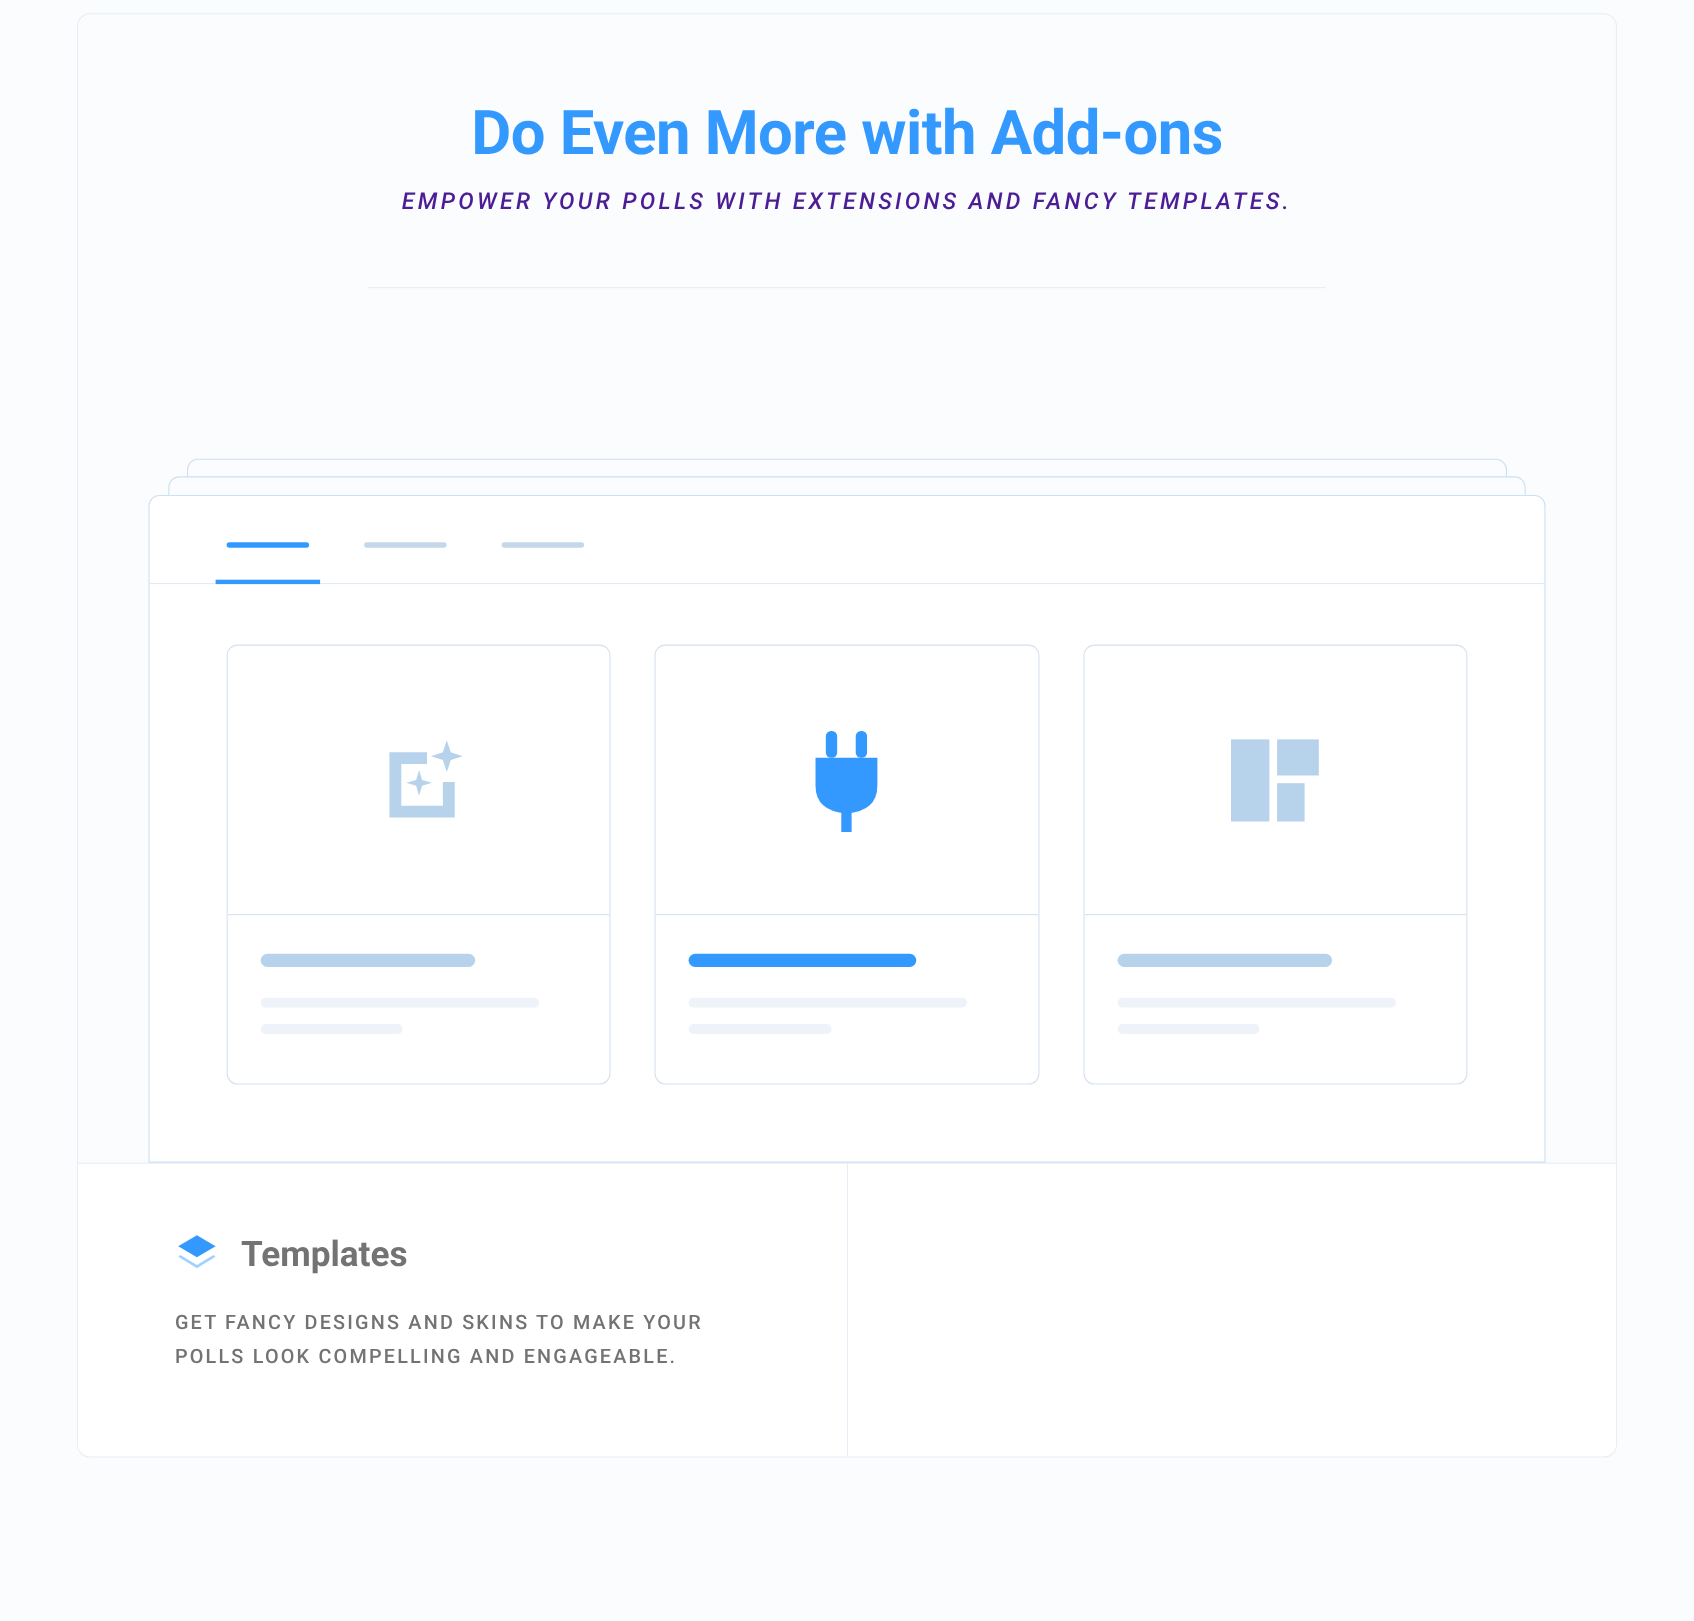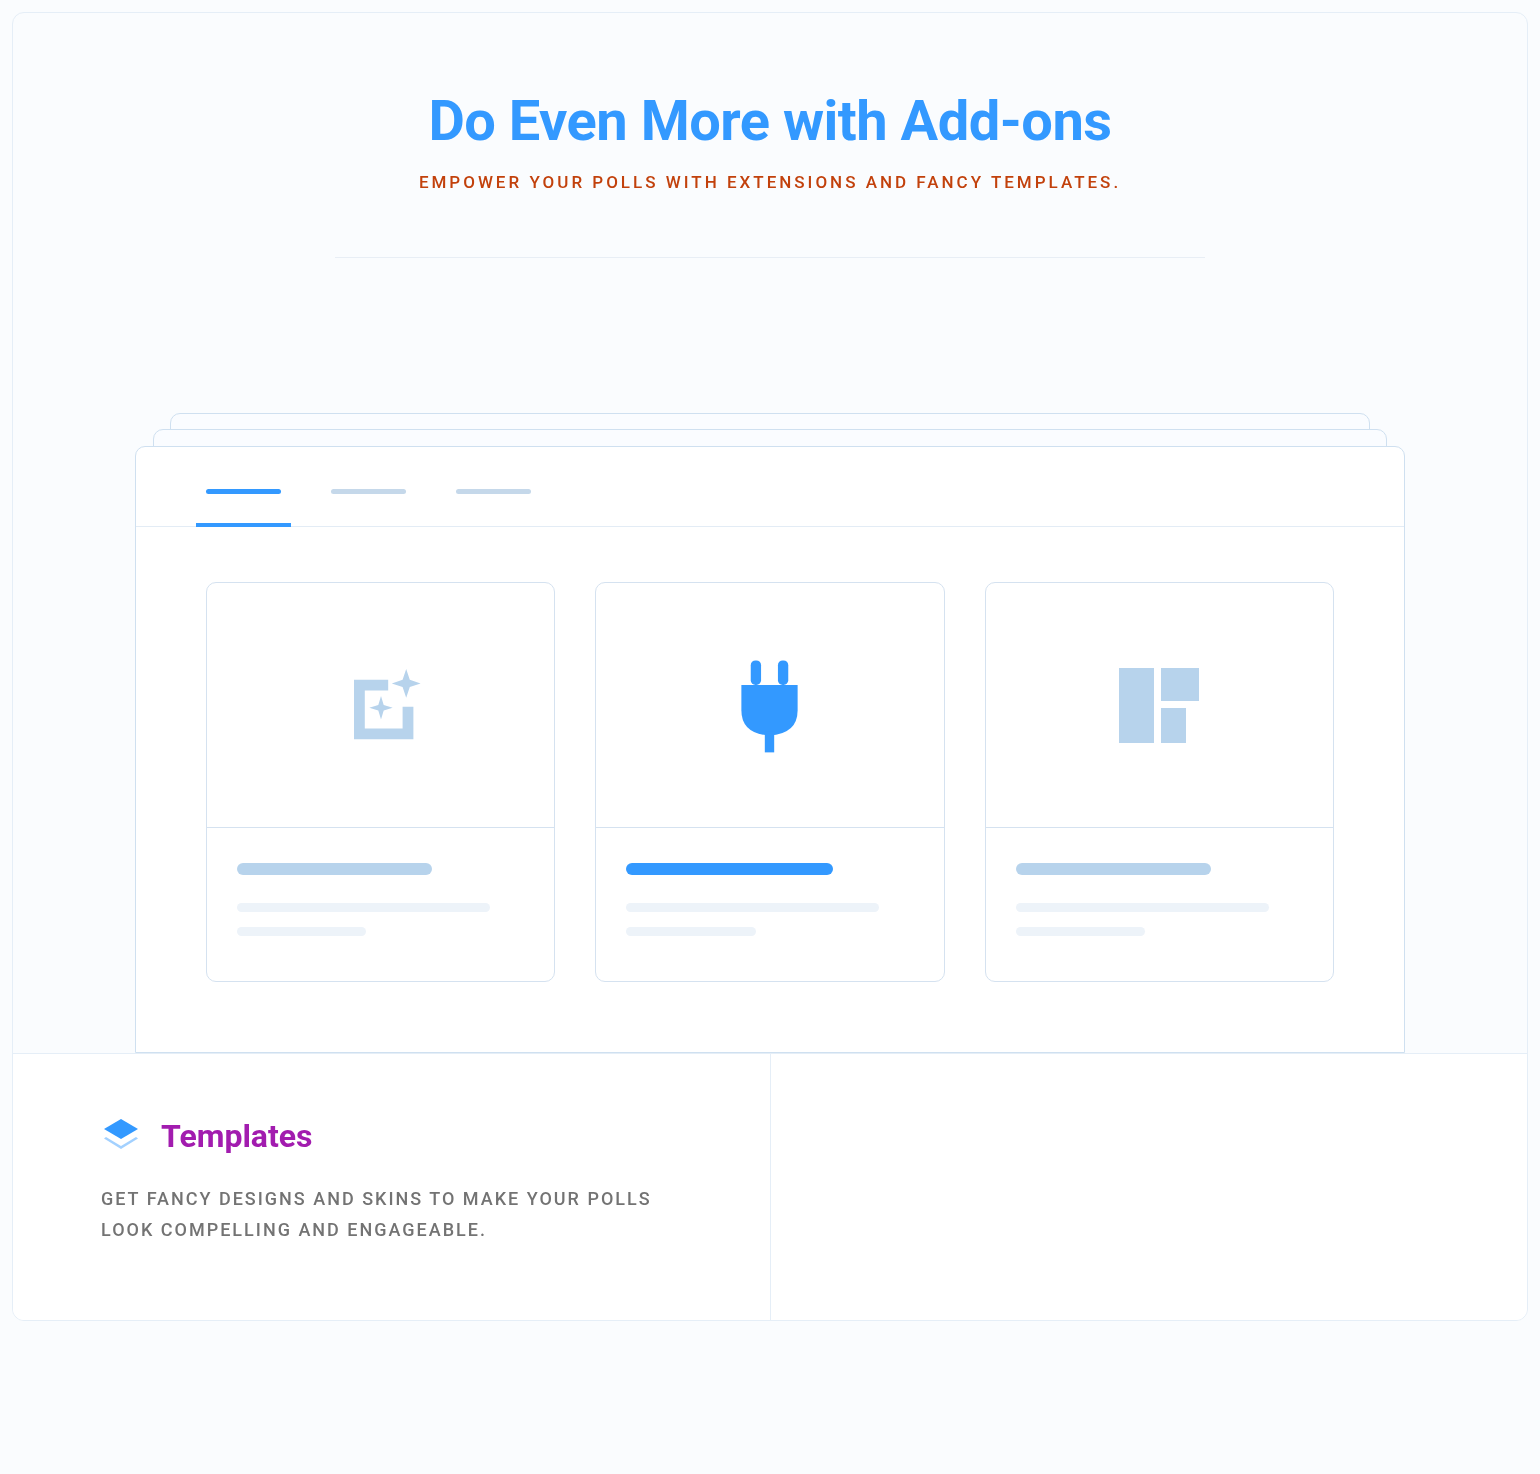--- a/index.html
+++ b/index.html
@@ -7,44 +7,45 @@
       padding: 0;
       box-sizing: border-box;
     }
     body {
       font-family: -apple-system, BlinkMacSystemFont, 'Segoe UI', Roboto, Helvetica, Arial, sans-serif;
       background: #fafcfe;
       width: 1540px;
       height: 1474px;
     }
     .main-container {
-      width: 1516px;
+      width: 1400px;
       margin: 12px auto 0;
       background: #fafcfe;
       border: 1px solid #e5eef7;
       border-radius: 12px;
       overflow: hidden;
     }
     .header-section {
       text-align: center;
       padding: 75px 40px 40px;
     }
     .main-title {
       font-size: 56px;
       font-weight: 700;
       color: #3399ff;
       margin-bottom: 18px;
       letter-spacing: -0.5px;
     }
     .subtitle {
-      font-size: 17px;
+      font-size: 21px;
       font-weight: 500;
-      color: #c2410c;
+      color: #4c1d95;
       letter-spacing: 3px;
       text-transform: uppercase;
+      font-style: italic;
     }
     .divider {
       width: 870px;
       height: 1px;
       background: #e8eef5;
       margin: 65px auto 0;
     }
     .browser-mockup {
       position: relative;
       margin: 115px auto 0;
@@ -168,21 +169,21 @@
       margin-bottom: 28px;
     }
     .info-icon {
       width: 40px;
       height: 40px;
       flex-shrink: 0;
     }
     .info-title {
       font-size: 32px;
       font-weight: 700;
-      color: #a21caf;
+      color: #737373;
     }
     .info-description {
       font-size: 18px;
       font-weight: 500;
       color: #737373;
       letter-spacing: 2px;
       text-transform: uppercase;
       line-height: 1.7;
     }
   </style>

